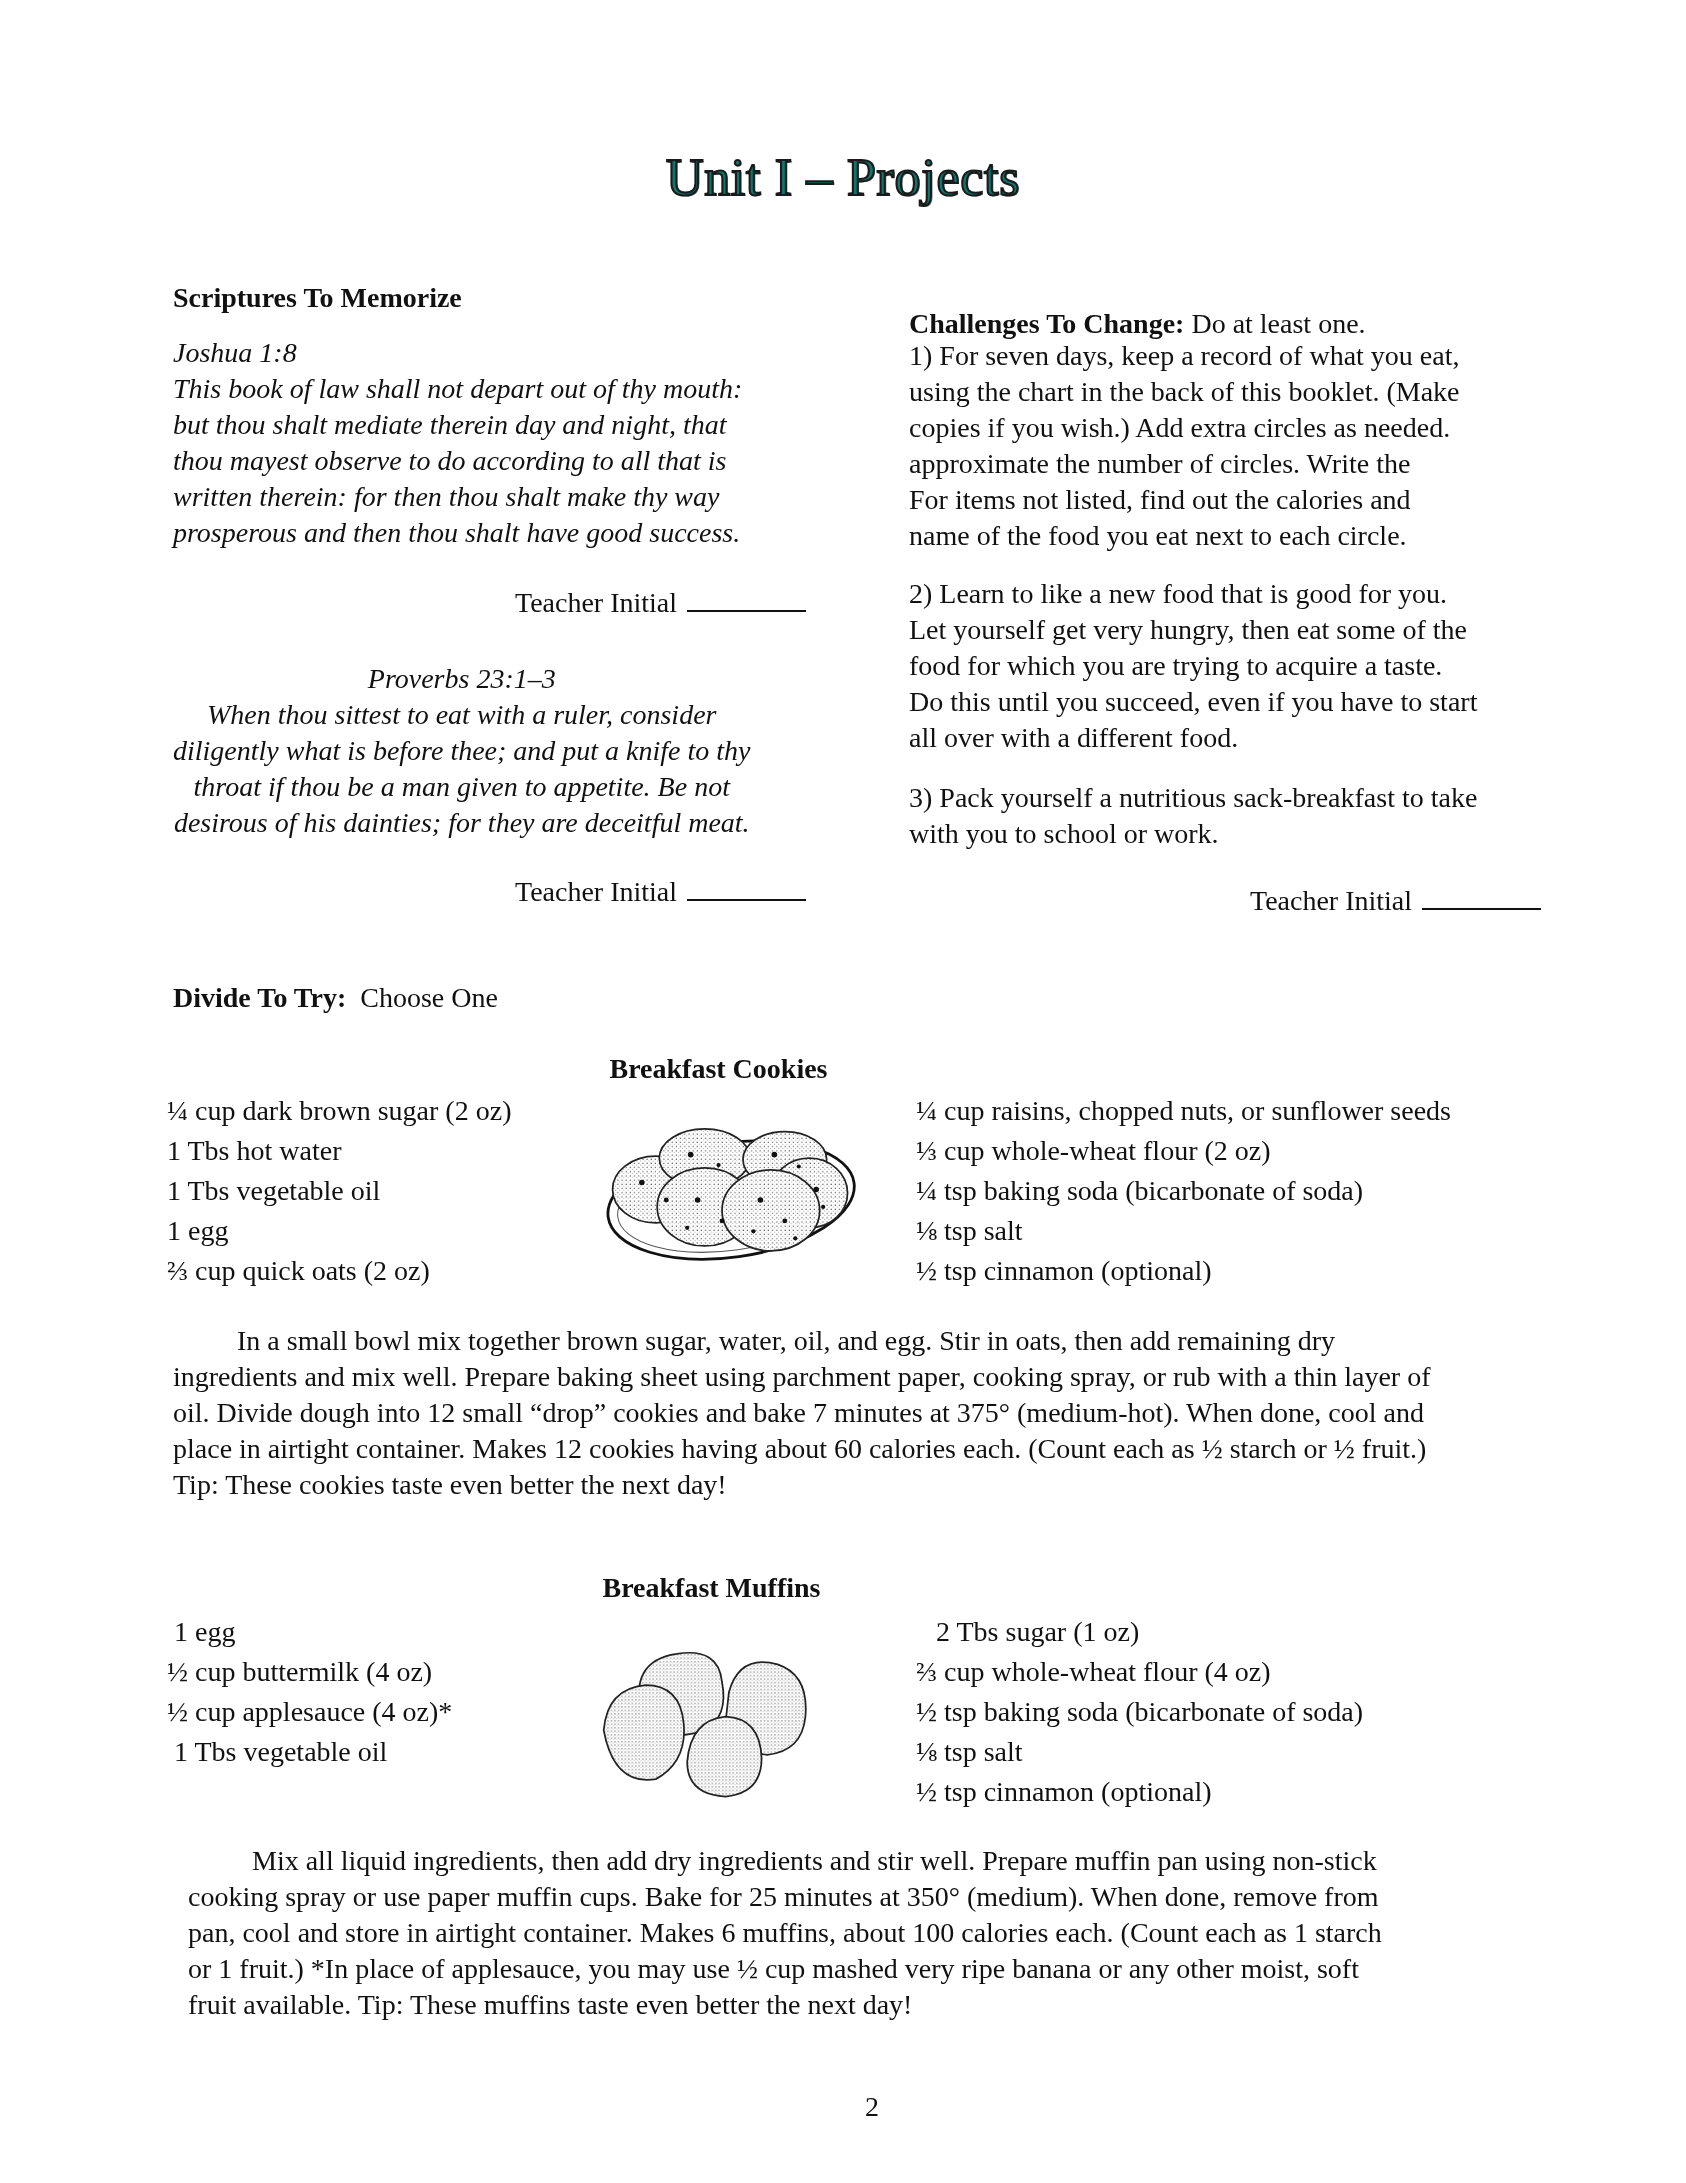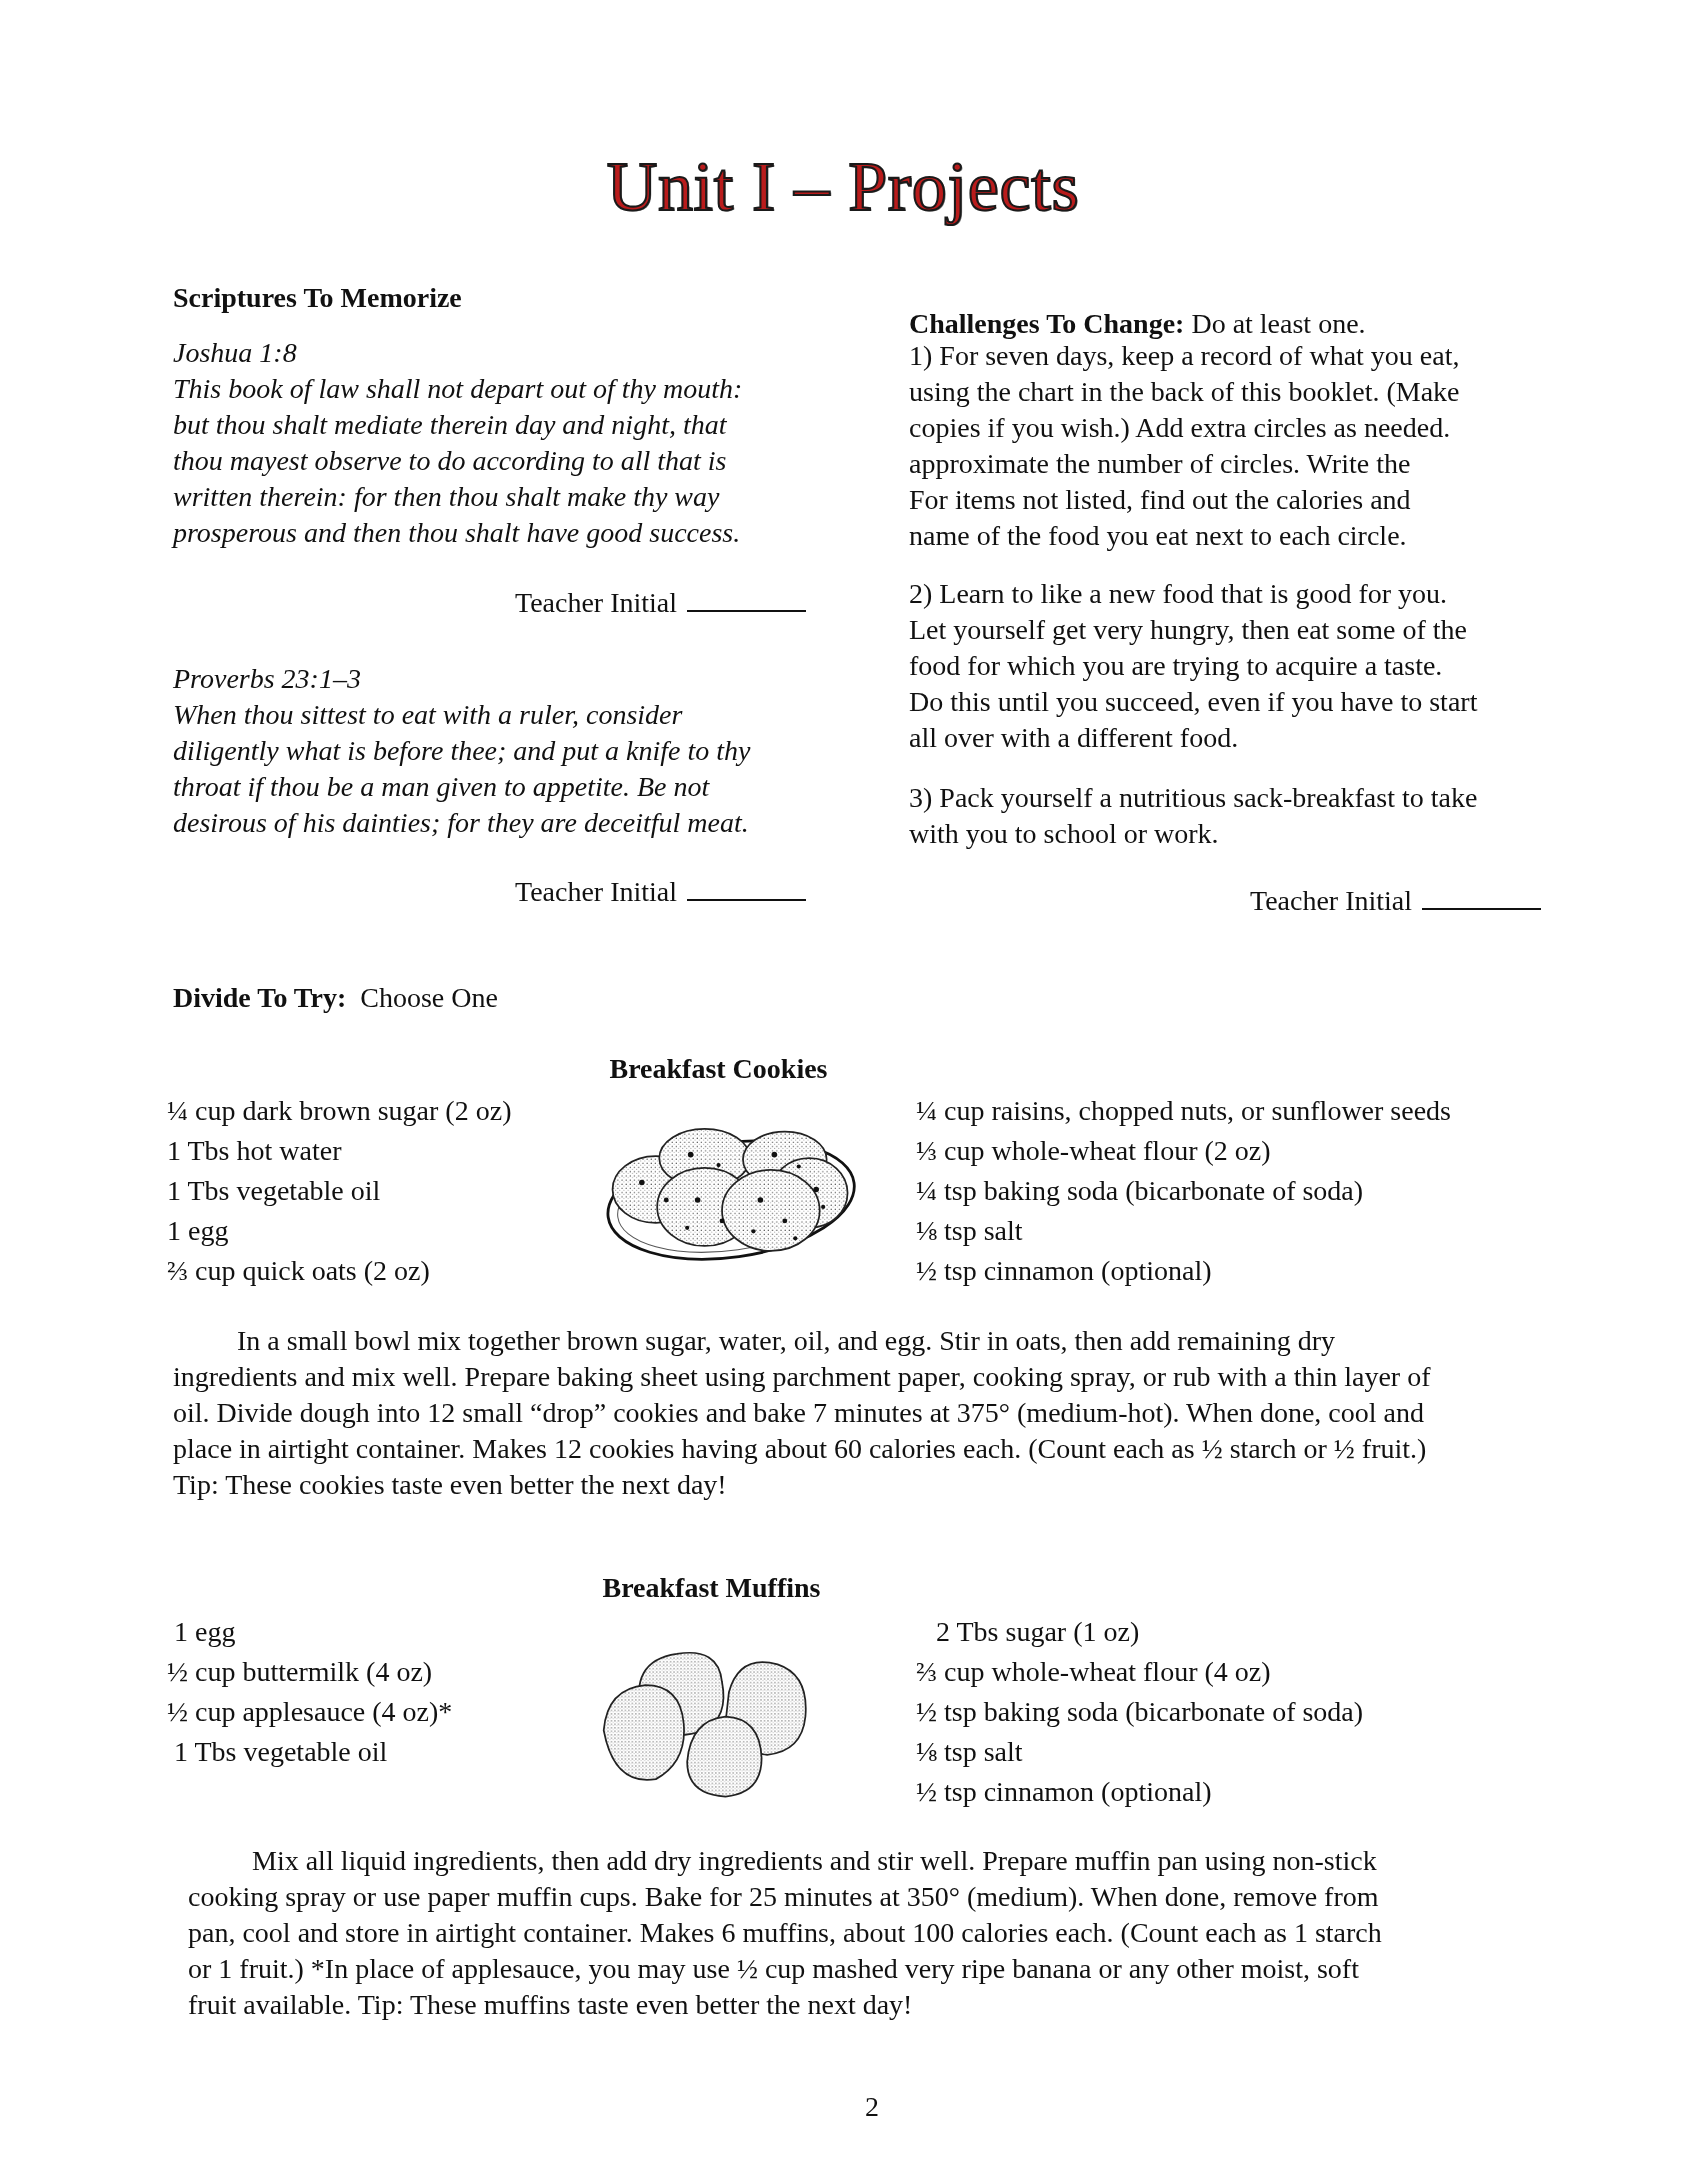--- a/index.html
+++ b/index.html
@@ -4,22 +4,22 @@
 <style>
   html, body { margin: 0; padding: 0; background: #ffffff; }
   body {
     width: 1686px; height: 2183px; position: relative; overflow: hidden;
     font-family: "Liberation Serif", "DejaVu Serif", serif;
     color: #111111;
   }
   .abs { position: absolute; }
   .title {
     left: 0; width: 1686px; top: 152px; text-align: center;
-    font-size: 70px; line-height: 1; font-weight: normal;
-    color: #b91c1c;
+    font-size: 52px; line-height: 1; font-weight: normal;
+    color: #0f766e;
     -webkit-text-stroke: 2.1px #1a1a1a;
     text-shadow: 1.4px 1.4px 0 #777;
     letter-spacing: 0.7px;
   }
   .body-text { font-size: 28px; line-height: 36px; }
   .heading { font-weight: bold; font-size: 28px; line-height: 36px; }
   .italic { font-style: italic; }
   .line { white-space: nowrap; display: block; }
   .initial {
     font-size: 28px; line-height: 36px; white-space: nowrap;
@@ -49,21 +49,21 @@
   <span class="line">but thou shalt mediate therein day and night, that</span>
   <span class="line">thou mayest observe to do according to all that is</span>
   <span class="line">written therein: for then thou shalt make thy way</span>
   <span class="line">prosperous and then thou shalt have good success.</span>
 </div>
 
 <div class="abs initial" style="left:515px; top:585px;">
   <span>Teacher Initial</span><span class="blank"></span>
 </div>
 
-<div class="abs body-text italic" style="left:173px; top:661px;">
+<div class="abs body-text italic" style="left:173px; top:661px;text-align:center;">
   <span class="line">Proverbs 23:1–3</span>
   <span class="line">When thou sittest to eat with a ruler, consider</span>
   <span class="line">diligently what is before thee; and put a knife to thy</span>
   <span class="line">throat if thou be a man given to appetite.  Be not</span>
   <span class="line">desirous of his dainties; for they are deceitful meat.</span>
 </div>
 
 <div class="abs initial" style="left:515px; top:874px;">
   <span>Teacher Initial</span><span class="blank"></span>
 </div>

